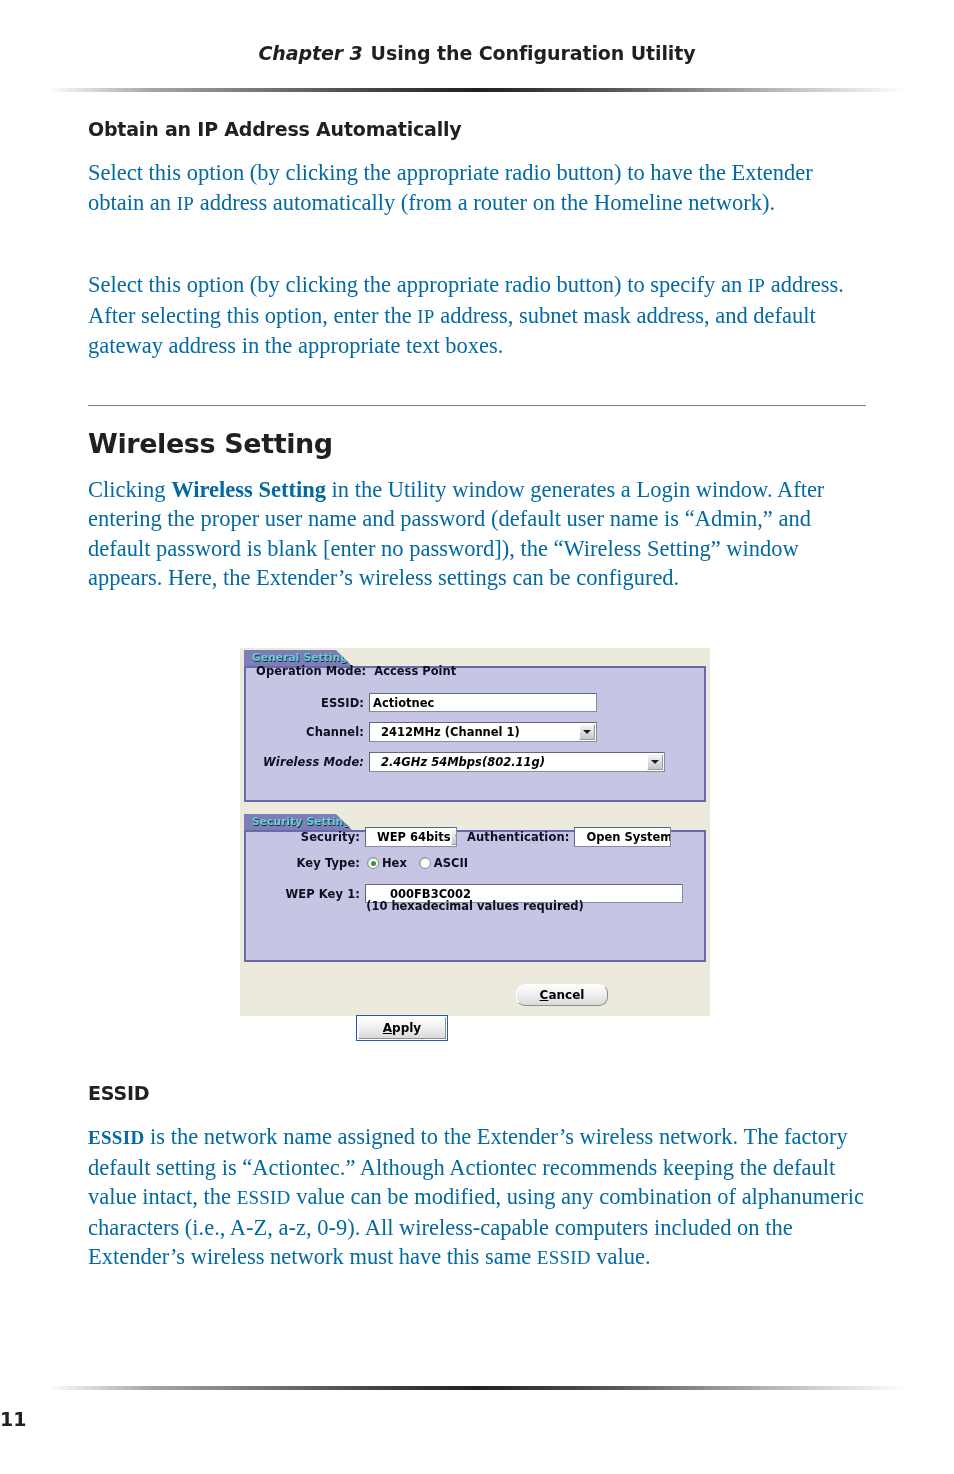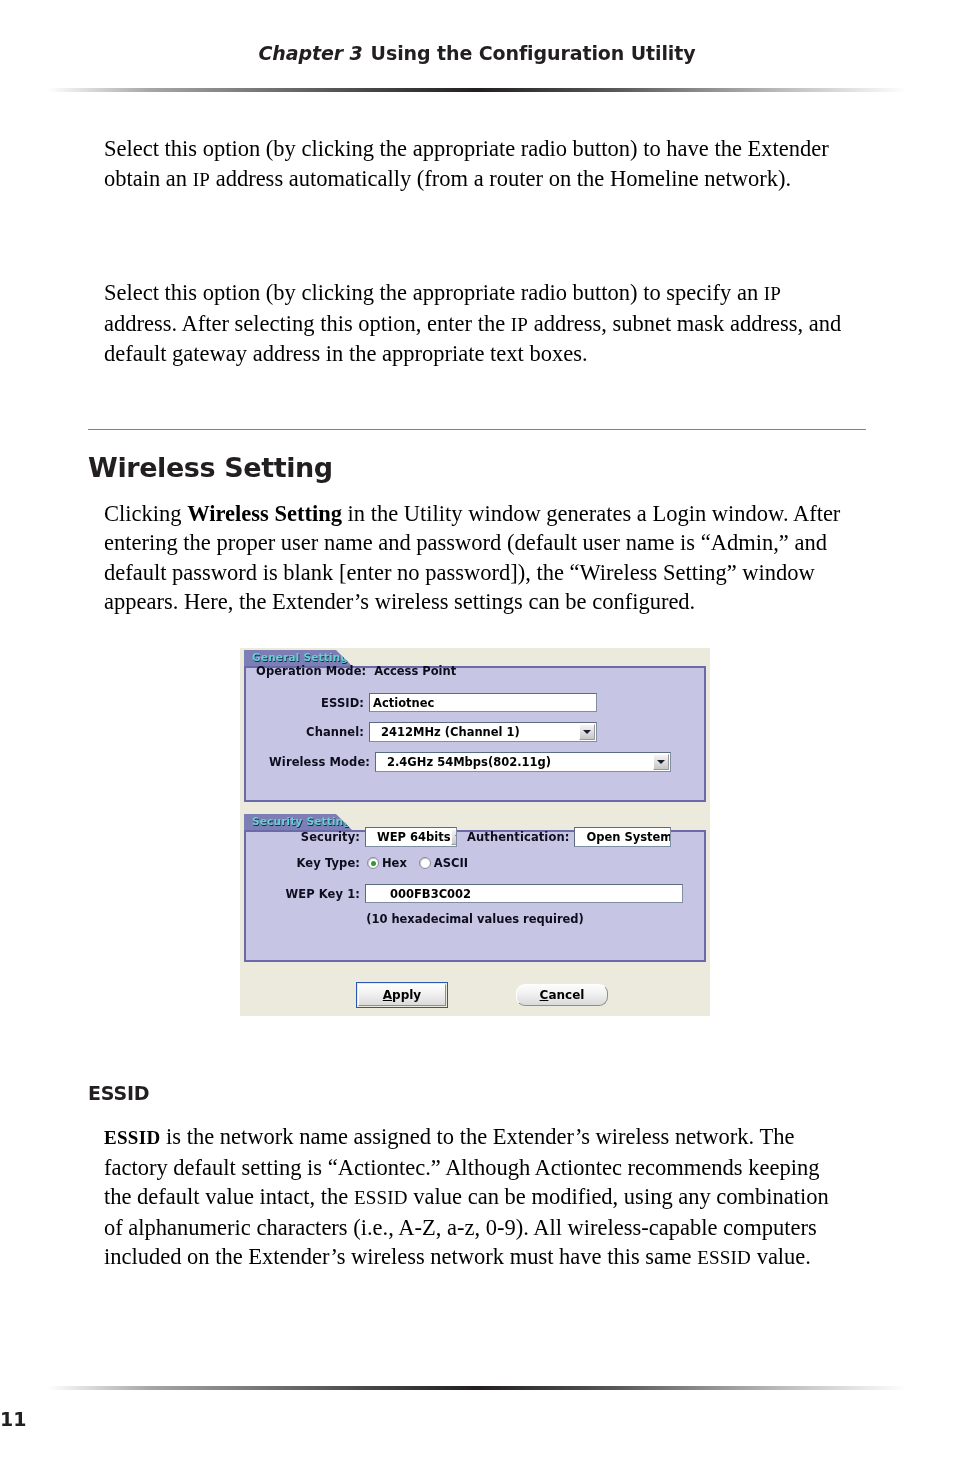--- a/index.html
+++ b/index.html
@@ -75,22 +75,22 @@
     font-weight: bold;
     font-size: 27px;
     color: #231f20;
     margin: 0 0 16px 0;
     letter-spacing: -0.4px;
   }
   p.body {
     font-family: "Liberation Serif", serif;
     font-size: 22.5px;
     line-height: 29.5px;
-    color: #000000;
-    margin: 16px;
+    color: #0369a1;
+    margin: 0;
     text-align: left;
   }
   p.body .sc {
     font-size: 19px;
     letter-spacing: 0.2px;
   }
   p.body b { font-weight: bold; }
   p.body .scb {
     font-size: 19px;
     font-weight: bold;
@@ -293,32 +293,34 @@
     align-items: center;
     justify-content: center;
     font-size: 12px;
     font-weight: bold;
     color: #000;
   }
   .btn .accel { text-decoration: underline; }
   .btn.default {
     outline: 1px solid #2a56b5;
     outline-offset: 1px;
+    margin-top: 33px;
   }
 </style>
 </head>
 <body>
 
 <div class="page-header">
   <span class="chap">Chapter 3</span><span class="sep"></span><span>Using the Configuration Utility</span>
 </div>
 <div class="grad-rule top"></div>
 
 <div class="content">
 
+  <h3 class="sub">Obtain an IP Address Automatically</h3>
   <p class="body">
     <span>Select this option (by clicking the appropriate radio button) to have the Extender</span>
     <span>obtain an </span><span class="sc">IP</span><span> address automatically (from a router on the Homeline network).</span>
   </p>
 
   <div class="gap-a"></div>
 
   <p class="body">
     <span>Select this option (by clicking the appropriate radio button) to specify an </span><span class="sc">IP</span>
     <span>address. After selecting this option, enter the </span><span class="sc">IP</span><span> address, subnet mask address, and</span>
@@ -355,21 +357,21 @@
       </div>
 
       <div class="row" style="left:12px; top:72px; width:436px;">
         <span class="lbl" style="width:108px; text-align:right;">Channel:</span>
         <div class="combo" style="width:228px; margin-left:5px;">
           <span>2412MHz (Channel 1)</span>
           <span class="combo-btn"></span>
         </div>
       </div>
 
-      <div class="row" style="left:8px; top:102px; width:446px;">
+      <div class="row" style="left:2px; top:102px; width:446px;font-style:italic;">
         <span class="lbl" style="width:118px; text-align:right;">Wireless Mode:</span>
         <div class="combo" style="width:296px; margin-left:5px;">
           <span>2.4GHz 54Mbps(802.11g)</span>
           <span class="combo-btn"></span>
         </div>
       </div>
 
     </div>
   </div>
 
@@ -400,21 +402,21 @@
         <span class="radio-txt">ASCII</span>
       </div>
 
       <div class="row" style="left:4px; top:70px; width:448px;">
         <span class="lbl" style="width:112px; text-align:right;">WEP Key 1:</span>
         <div class="tbox" style="width:318px; margin-left:5px;padding-left:24px;">
           <span>000FB3C002</span>
         </div>
       </div>
 
-      <div class="hint" style="left:0; top:98px; width:462px; text-align:center;">(10 hexadecimal values required)</div>
+      <div class="hint" style="left:0; top:85px; width:462px; text-align:center;">(10 hexadecimal values required)</div>
 
     </div>
   </div>
 
   <div class="btn default" style="left:118px; top:336px; width:88px;">
     <span><span class="accel">A</span><span>pply</span></span>
   </div>
   <div class="btn" style="left:276px; top:336px; width:92px;border-radius:9px;">
     <span><span class="accel">C</span><span>ancel</span></span>
   </div>

